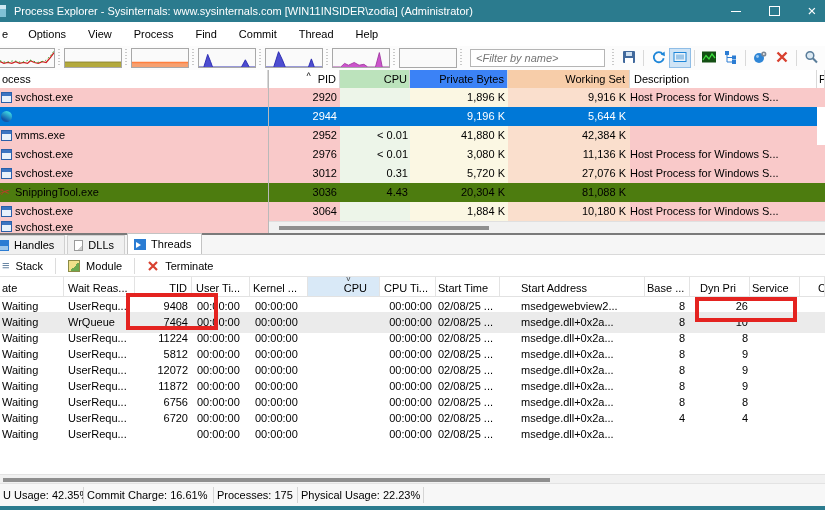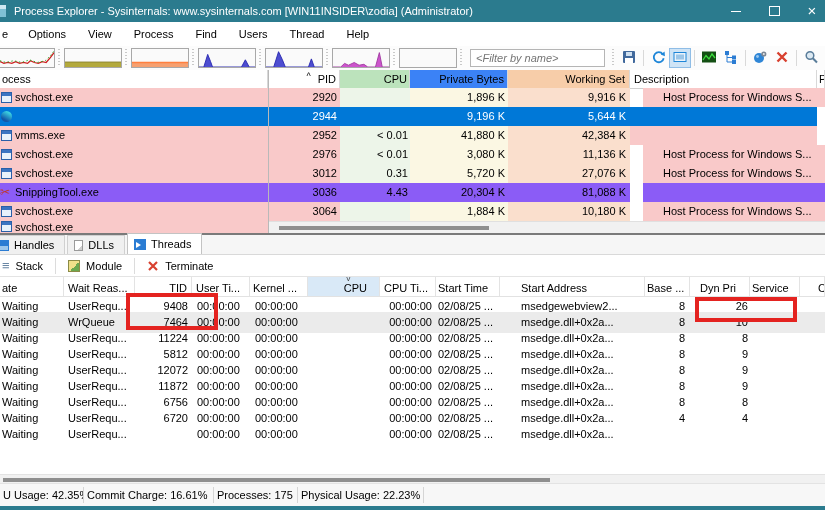--- a/index.html
+++ b/index.html
@@ -45,27 +45,27 @@
   #prows{left:0;top:88px;width:825px;height:133px;overflow:hidden;}
   .prow{height:19px;line-height:19px;}
   .prow .cell{overflow:hidden;white-space:nowrap;height:19px;box-sizing:border-box;}
   .c-name{display:flex;align-items:center;padding-left:1px;}
   .c-name .ntext{margin-left:3px;}
   .c-pid,.c-cpu,.c-pb,.c-ws{text-align:right;}
   .c-pid{padding-right:3px;}
   .c-cpu{padding-right:2px;}
   .c-pb{padding-right:3px;}
   .c-ws{padding-right:4px;}
-  .c-desc{padding-left:20px;margin-left:13px;}
+  .c-desc{padding-left:0;}
   .prow.service .cell{background:#f9c9c9;}
   .prow.service .c-cpu{background:#edf5e9;}
   .prow.service .c-pb{background:#fbf7e3;}
   .prow.service .c-ws{background:#fadfcd;}
   .prow.selected .cell{background:#0078d7;color:#fff;}
-  .prow.new-process .cell{background:#8b5cf6;}
+  .prow.new-process .cell{background:#4d7c0f;}
   .picon{width:11px;height:11px;display:inline-block;flex:0 0 11px;box-sizing:border-box;}
   .app-window-icon{background:linear-gradient(180deg,#3c74c2 0 3px,#e8f1fb 3px);border:1px solid #2a5fa8;}
   .edge-webview-icon{border-radius:50%;background:linear-gradient(210deg,#3bd0e0 20%,#1256a8 75%);}
   .snipping-tool-icon{background:transparent;position:relative;}
   .snipping-tool-icon::before{content:"\2702";color:#c0392b;font-size:12px;line-height:11px;position:absolute;left:-1px;top:0;}
   #pdivider{left:268px;top:70px;width:1px;height:163px;background:#b9b9b9;}
   #prow-partial{left:0;top:221px;width:268px;height:12px;background:#f9c9c9;display:flex;align-items:flex-start;overflow:hidden;padding-left:1px;box-sizing:border-box;}
   #prow-partial .ntext{margin-left:3px;line-height:13px;}
   #pscroll{left:269px;top:221px;width:556px;height:12px;background:#f1f1f1;border-top:1px solid #e0e0e0;box-sizing:border-box;}
   #pscroll-thumb{position:absolute;left:10px;top:4px;width:210px;height:4px;background:#8f8f8f;}
@@ -149,21 +149,21 @@
     <span class="wc close">×</span>
   </div>
 </div>
 
 <div id="menubar" class="abs">
   <span class="menuitem">e</span>
   <span class="menuitem">Options</span>
   <span class="menuitem">View</span>
   <span class="menuitem">Process</span>
   <span class="menuitem">Find</span>
-  <span class="menuitem">Users</span>
+  <span class="menuitem">Commit</span>
   <span class="menuitem">Thread</span>
   <span class="menuitem">Help</span>
 </div>
 
 <div id="toolbar" class="abs">
   <div class="gpanel" style="width:55px;border-left:none;">
     <svg viewBox="0 0 55 20" preserveAspectRatio="none">
       <polyline points="0,14 4,16 8,15 12,16 16,14 20,16 24,15 28,16 31,13 35,15 39,16 43,14 47,15 51,10 55,4" fill="none" stroke="#cc2222" stroke-width="1.4"></polyline>
       <polyline points="0,13 6,15 14,13 22,15 30,12 38,15 46,13 51,8 55,2" fill="none" stroke="#22aa22" stroke-width="1" stroke-dasharray="1.5,2.5"></polyline>
     </svg>

